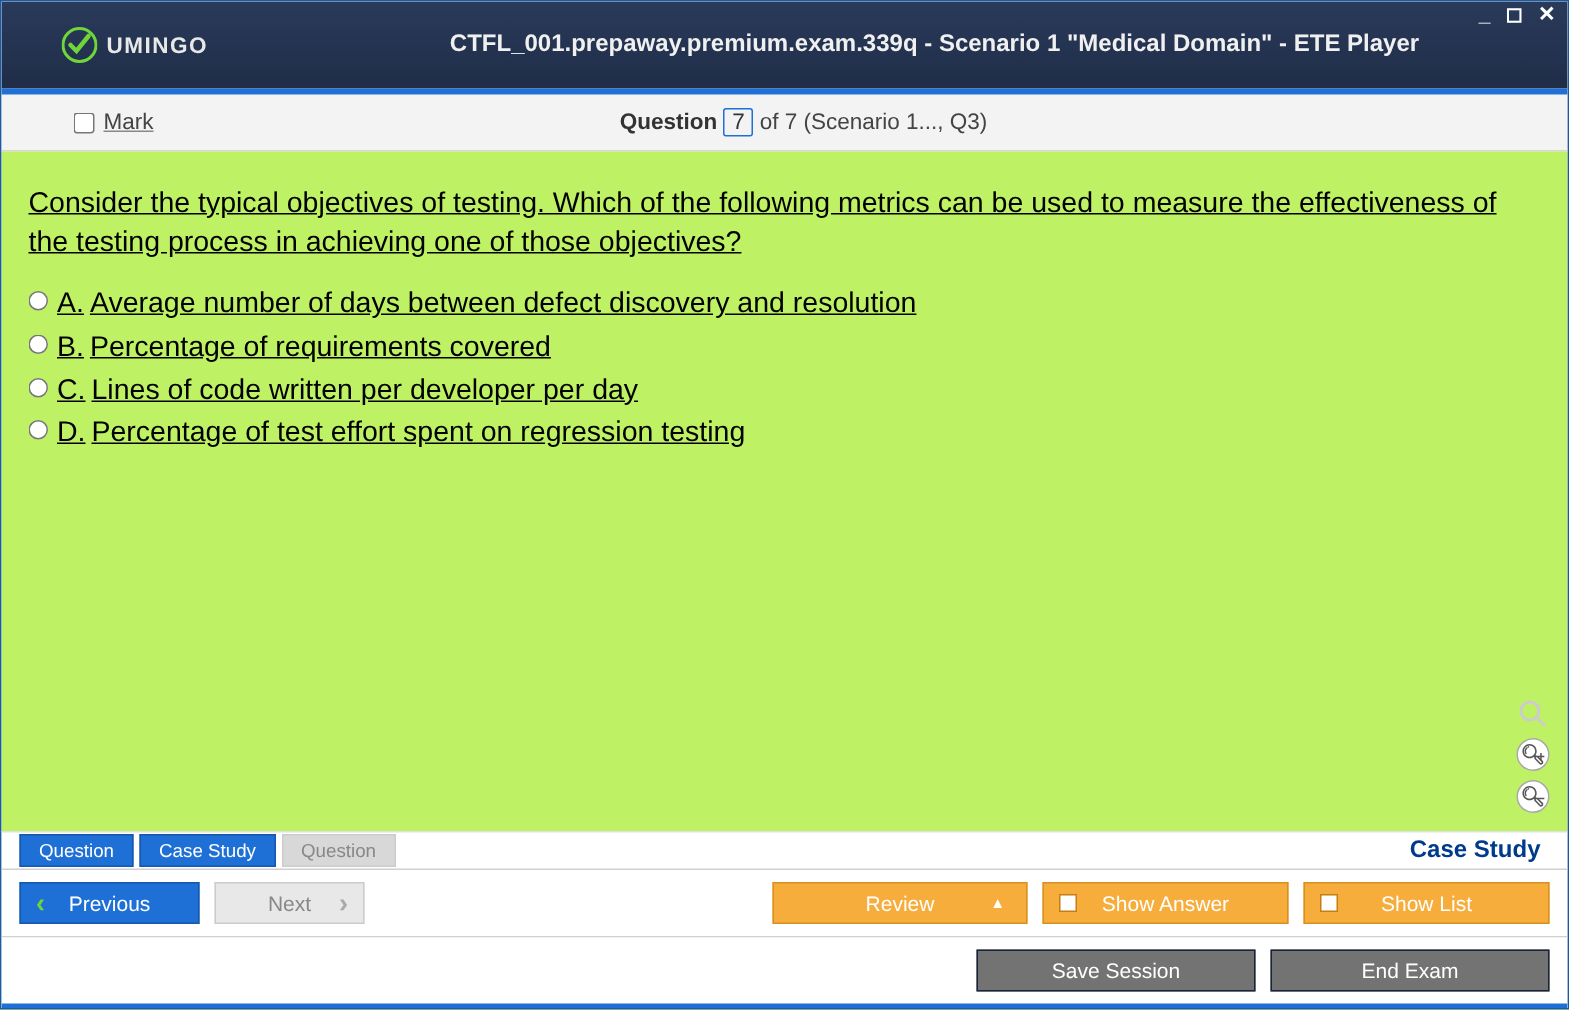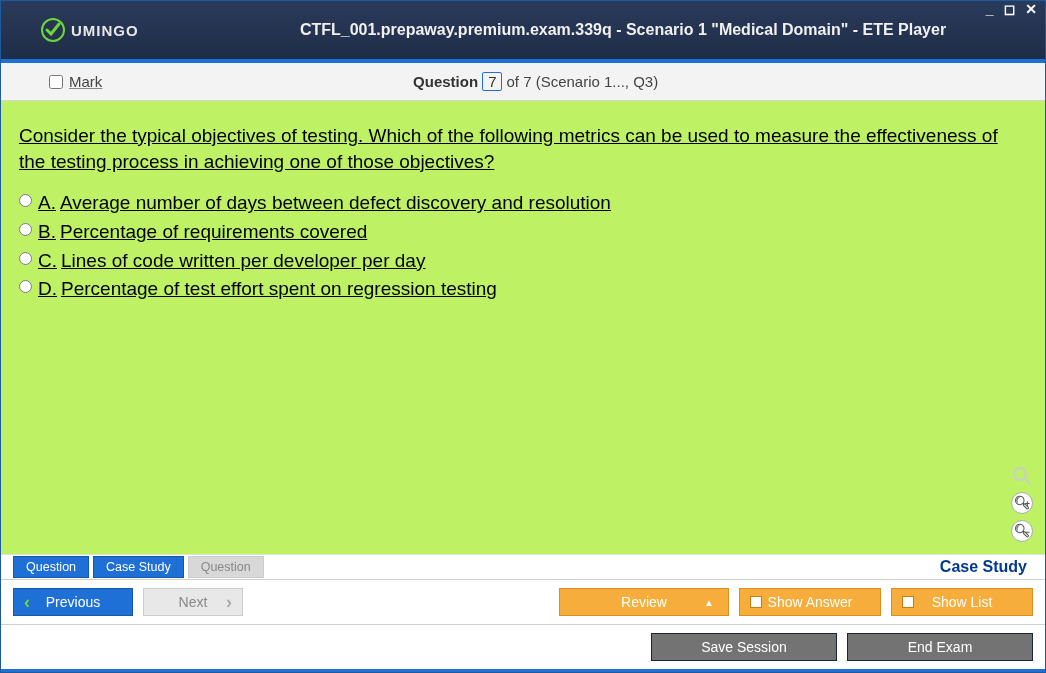--- a/index.html
+++ b/index.html
@@ -43,21 +43,21 @@
 .case-link { color: #003a8c; font-weight: 700; font-size: 16px; padding-right: 6px; }
 
 
 .navrow { display: flex; align-items: center; padding: 8px 12px; gap: 10px; background: #fff; border-bottom: 1px solid #d0d0d0; }
 .btn { height: 28px; display: flex; align-items: center; justify-content: center; font-size: 14px; cursor: pointer; border: 1px solid #999; }
 .btn.prev { background: #1e6fd6; color: #fff; border-color: #1557a8; width: 120px; position: relative; }
 .btn.prev .chev { color: #6fd63a; font-size: 18px; position: absolute; left: 10px; font-weight: bold; }
 .btn.next { background: #e8e8e8; color: #888; border-color: #ccc; width: 100px; position: relative; }
 .btn.next .chev { color: #aaa; font-size: 18px; position: absolute; right: 10px; font-weight: bold; }
 .navrow .spacer { flex: 1; }
-.btn.orange { background: #f6ad3b; color: #fff; border-color: #d99020; width: 142px; gap: 10px; position: relative; }
+.btn.orange { background: #f6ad3b; color: #fff; border-color: #d99020; width: 164px; gap: 10px; position: relative; }
 .btn.orange .tri { position: absolute; right: 14px; font-size: 10px; }
 .btn.orange .cb { position: absolute; left: 10px; width: 12px; height: 12px; background: #fff; border: 1px solid #c77d10; }
 
 
 .botrow { display: flex; align-items: center; padding: 8px 12px; gap: 10px; background: #fff; border-bottom: 3px solid #1e6fd6; justify-content: flex-end; }
 .btn.dark { background: #737373; color: #fff; border-color: #1a2438; width: 186px; }
 </style>
 </head>
 <body>
 

